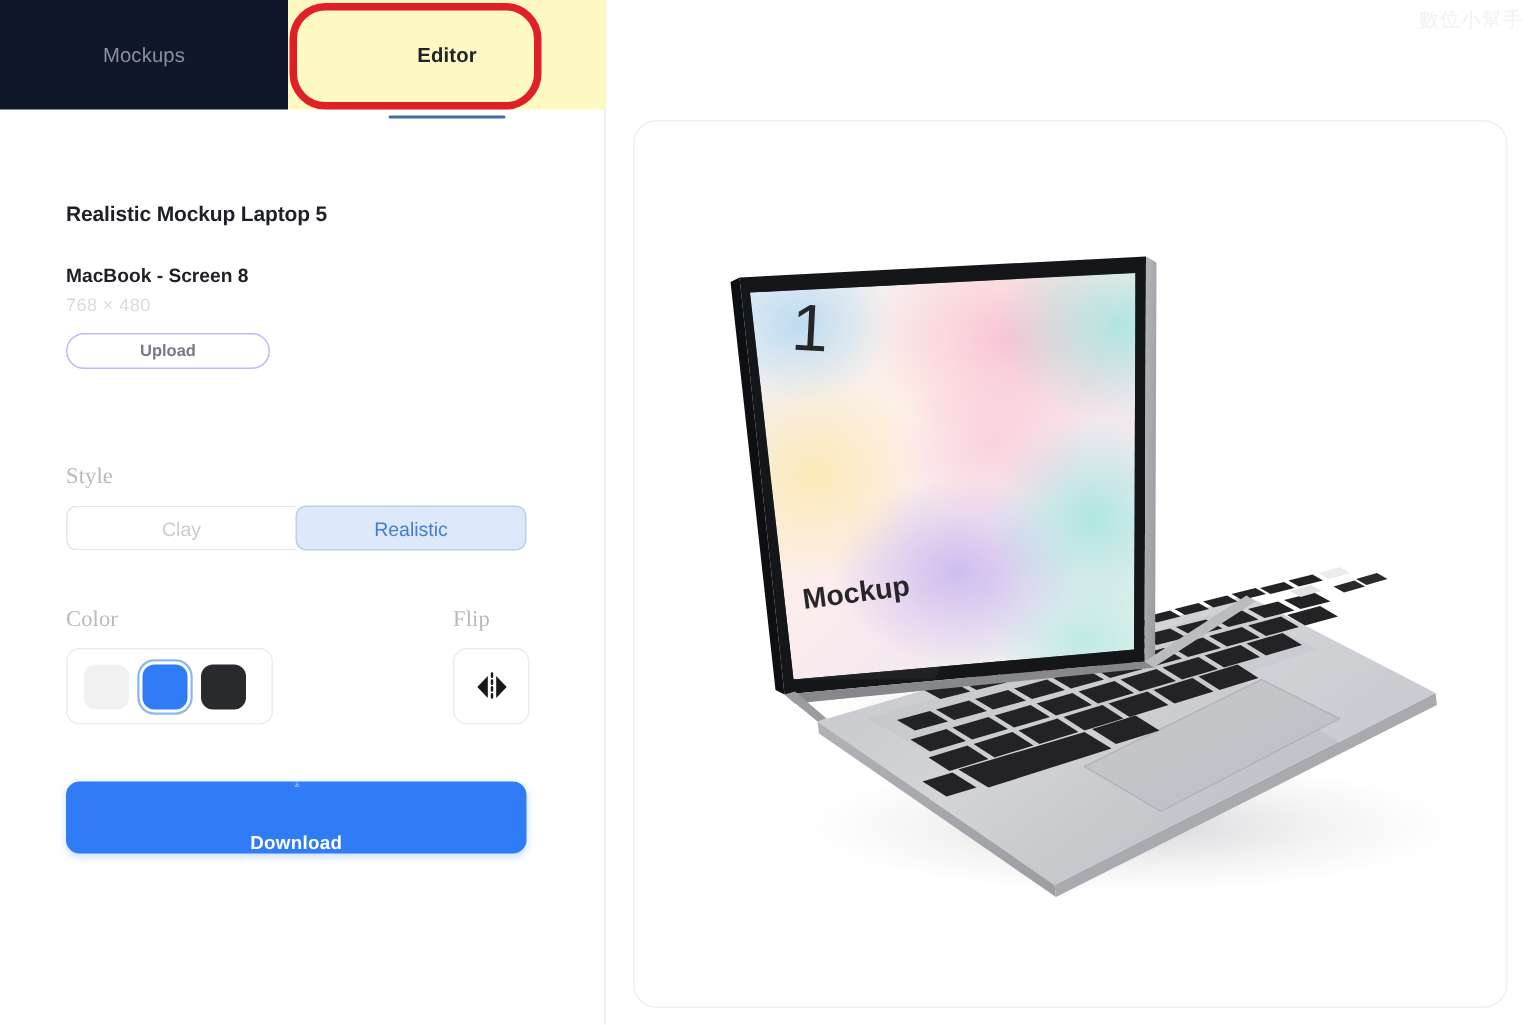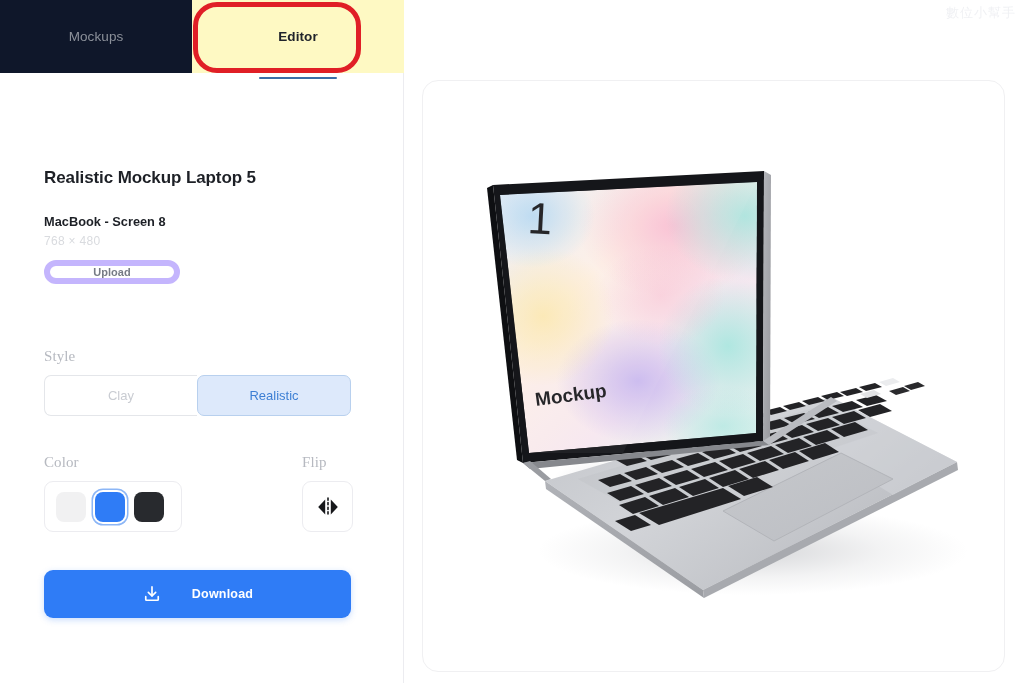--- a/index.html
+++ b/index.html
@@ -87,22 +87,22 @@
 
   
   #panel-body {
     position: absolute;
     left: 0; top: 73px;
     width: 404px;
     padding: 0 44px;
   }
 
   #mockup-title {
-    margin-top: 95px;
-    font-size: 17px;
+    margin-top: 61px;
+    font-size: 14px;
     font-weight: 700;
     color: #1d2026;
     letter-spacing: -.1px;
   }
 
   #screen-name {
     margin-top: 26px;
     font-size: 12.8px;
     font-weight: 700;
     color: #1d2026;
@@ -113,21 +113,21 @@
     font-size: 12px;
     font-weight: 400;
     color: #d9dbdf;
     letter-spacing: .3px;
   }
 
   #upload-button {
     margin-top: 12px;
     width: 136px;
     height: 24px;
-    border: 6px solid #c4b5fd;
+    border: 1px solid #c4b5fd;
     border-radius: 13px;
     background: #ffffff;
     font-family: inherit;
     font-size: 11px;
     font-weight: 700;
     color: #767b85;
     cursor: pointer;
     display: flex;
     align-items: center;
     justify-content: center;
@@ -140,21 +140,21 @@
     letter-spacing: .1px;
     font-family: Liberation Serif, serif;
   }
 
   #style-section { margin-top: 64px; }
 
   #style-toggle {
     margin-top: 10px;
     display: flex;
     width: 307px;
-    height: 41px;
+    height: 30px;
   }
   .seg {
     flex: 1;
     display: flex;
     align-items: center;
     justify-content: center;
     font-size: 13px;
     cursor: pointer;
     user-select: none;
   }
@@ -228,20 +228,21 @@
     font-family: inherit;
     font-size: 12.5px;
     font-weight: 700;
     letter-spacing: .2px;
     cursor: pointer;
     display: flex;
     align-items: center;
     justify-content: center;
     gap: 30px;
     box-shadow: 0 2px 6px rgba(47,124,246,.25);
+    flex-direction: column;
   }
 
   
   #canvas-area {
     position: absolute;
     left: 405px; top: 0;
     width: 619px;
     height: 683px;
     background: #ffffff;
   }

